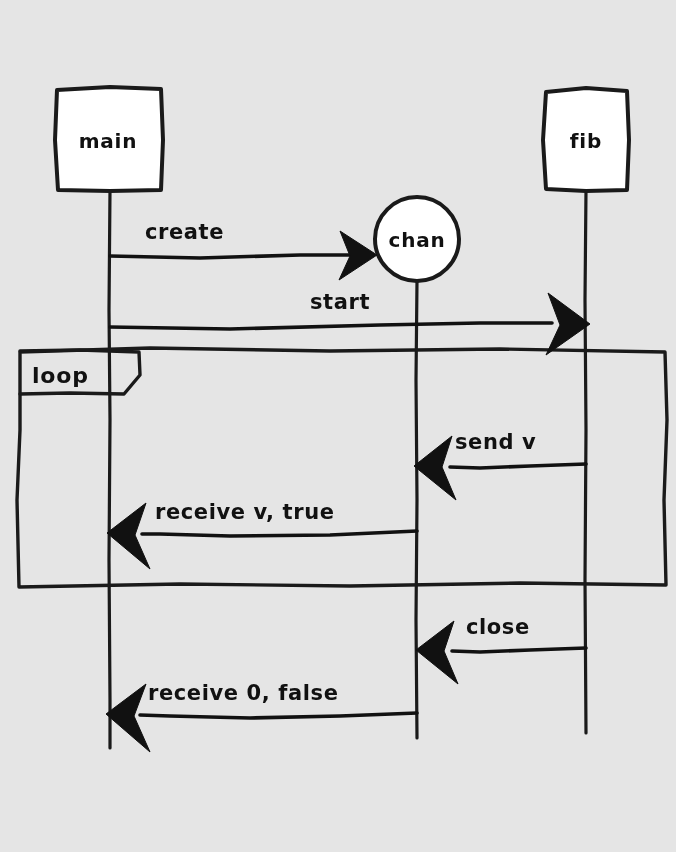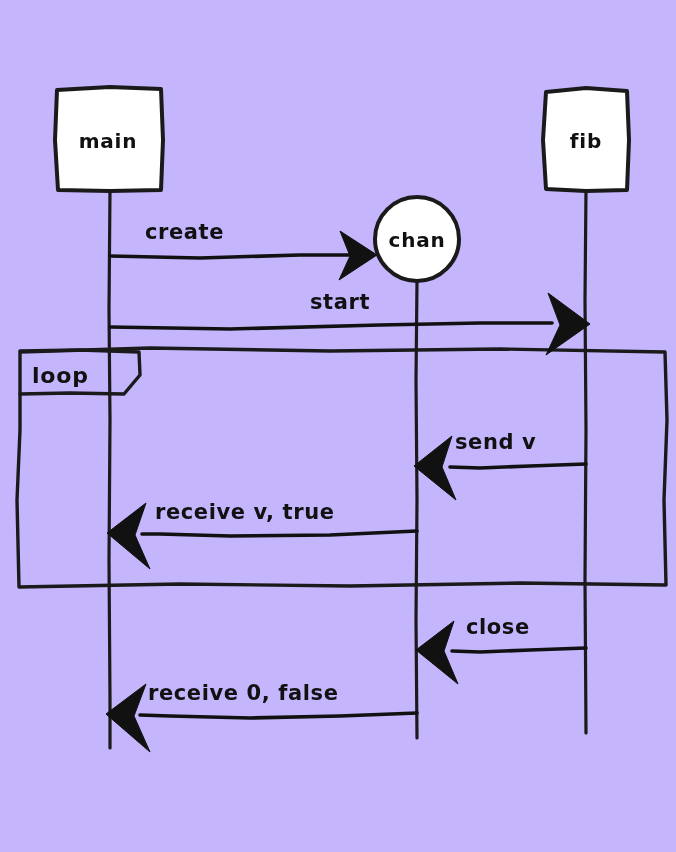--- a/index.html
+++ b/index.html
@@ -8,21 +8,21 @@
     padding: 0;
     background: #ffffff;
   }
   body {
     font-family: "DejaVu Sans", sans-serif;
   }
   #canvas-wrap {
     position: relative;
     width: 676px;
     height: 852px;
-    background: #c4b5fd;
+    background: #e5e5e5;
     overflow: hidden;
   }
   svg#diagram {
     display: block;
     width: 676px;
     height: 852px;
   }
   .box-stroke {
     fill: #ffffff;
     stroke: #1a1a1a;

